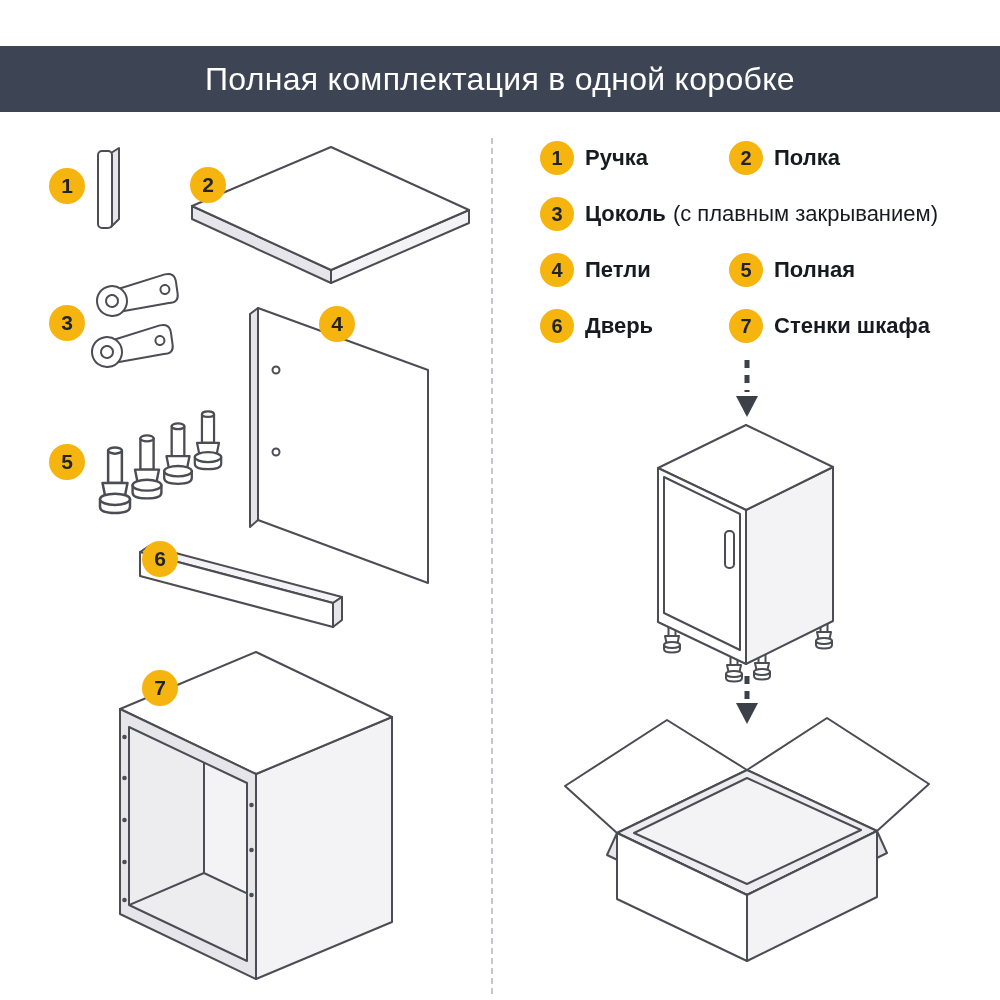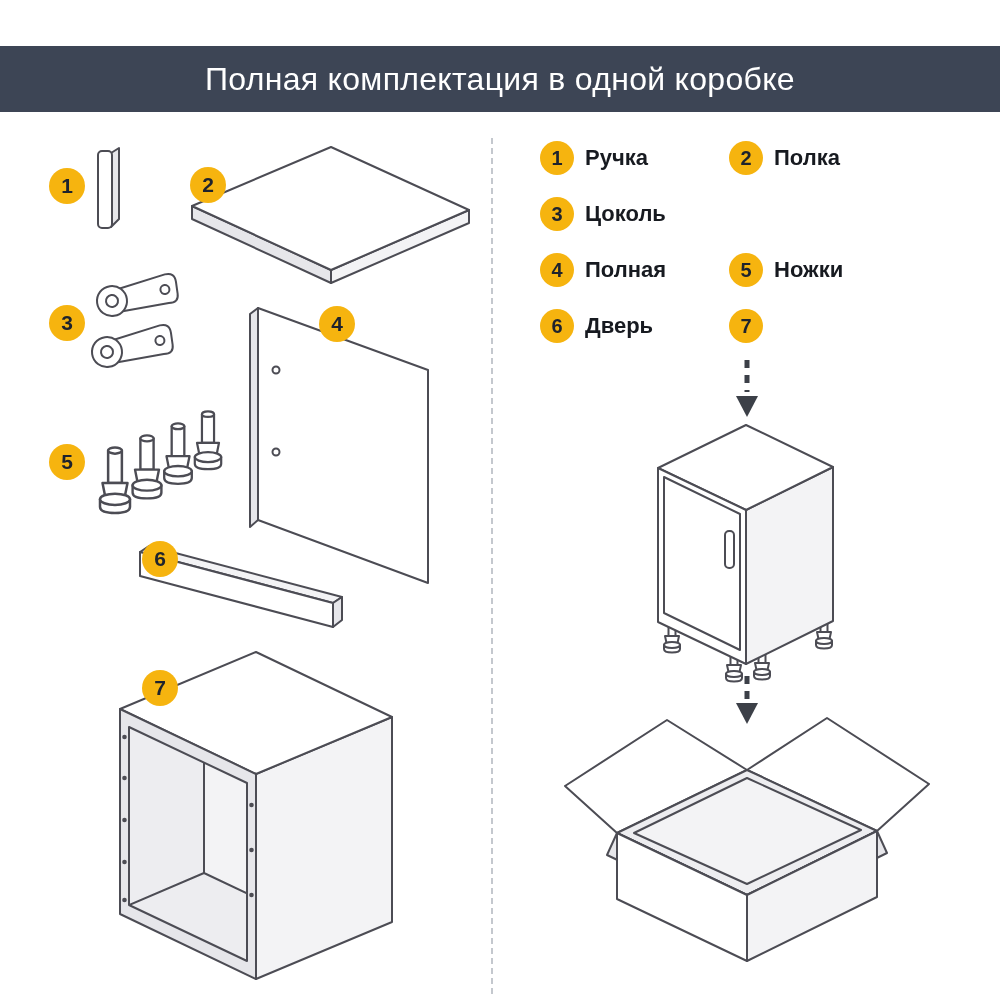--- a/index.html
+++ b/index.html
@@ -172,28 +172,30 @@
   <span class="badge">1</span>
   <span class="lbl">Ручка</span>
 </div>
 <div class="entry" style="left:729px;top:141px">
   <span class="badge">2</span>
   <span class="lbl">Полка</span>
 </div>
 <div class="entry" style="left:540px;top:197px">
   <span class="badge">3</span>
   <span class="lbl">Цоколь</span>
+  <span class="note">(с плавным закрыванием)</span>
 </div>
 <div class="entry" style="left:540px;top:253px">
   <span class="badge">4</span>
-  <span class="lbl">Полная</span>
+  <span class="lbl">Петли</span>
 </div>
 <div class="entry" style="left:729px;top:253px">
   <span class="badge">5</span>
-  <span class="lbl">Ножки</span>
+  <span class="lbl">Полная</span>
 </div>
 <div class="entry" style="left:540px;top:309px">
   <span class="badge">6</span>
   <span class="lbl">Дверь</span>
 </div>
 <div class="entry" style="left:729px;top:309px">
   <span class="badge">7</span>
+  <span class="lbl">Стенки шкафа</span>
 </div>
 
 </body></html>

